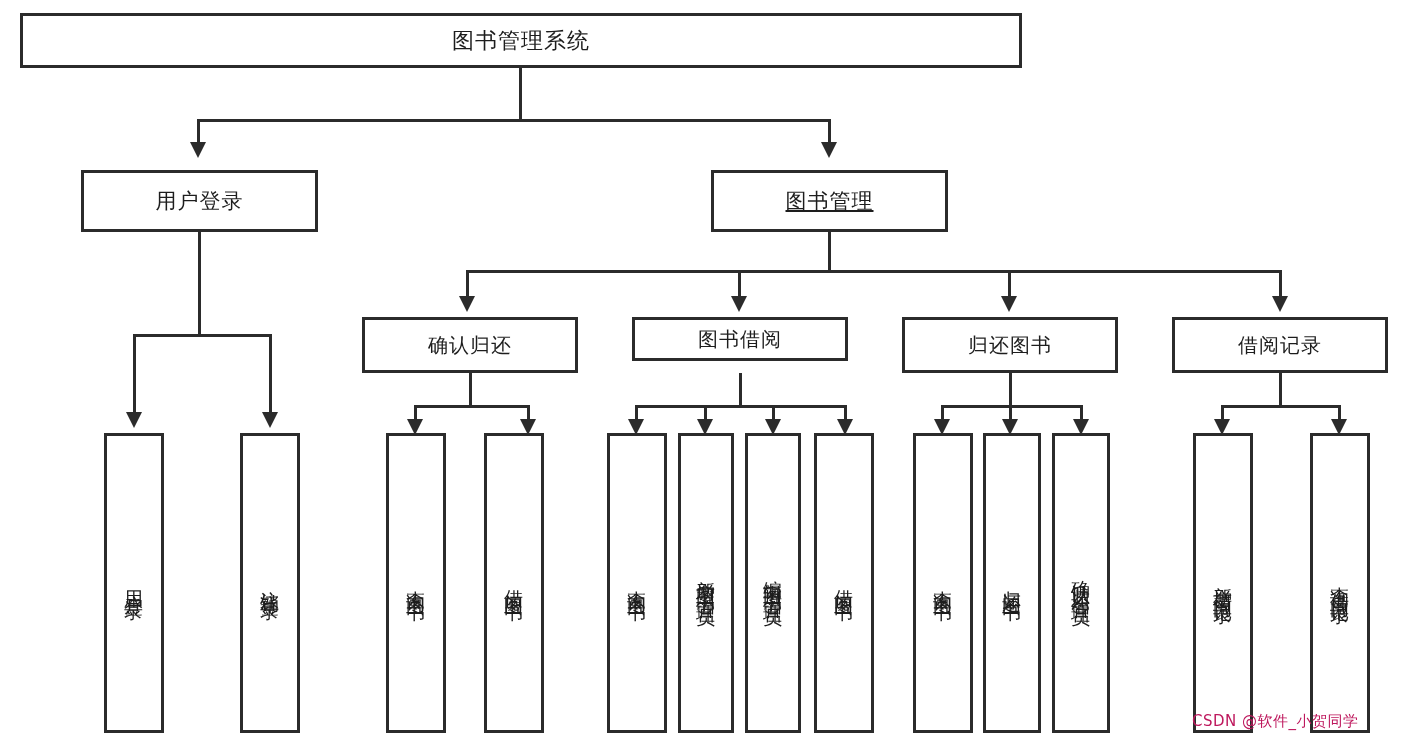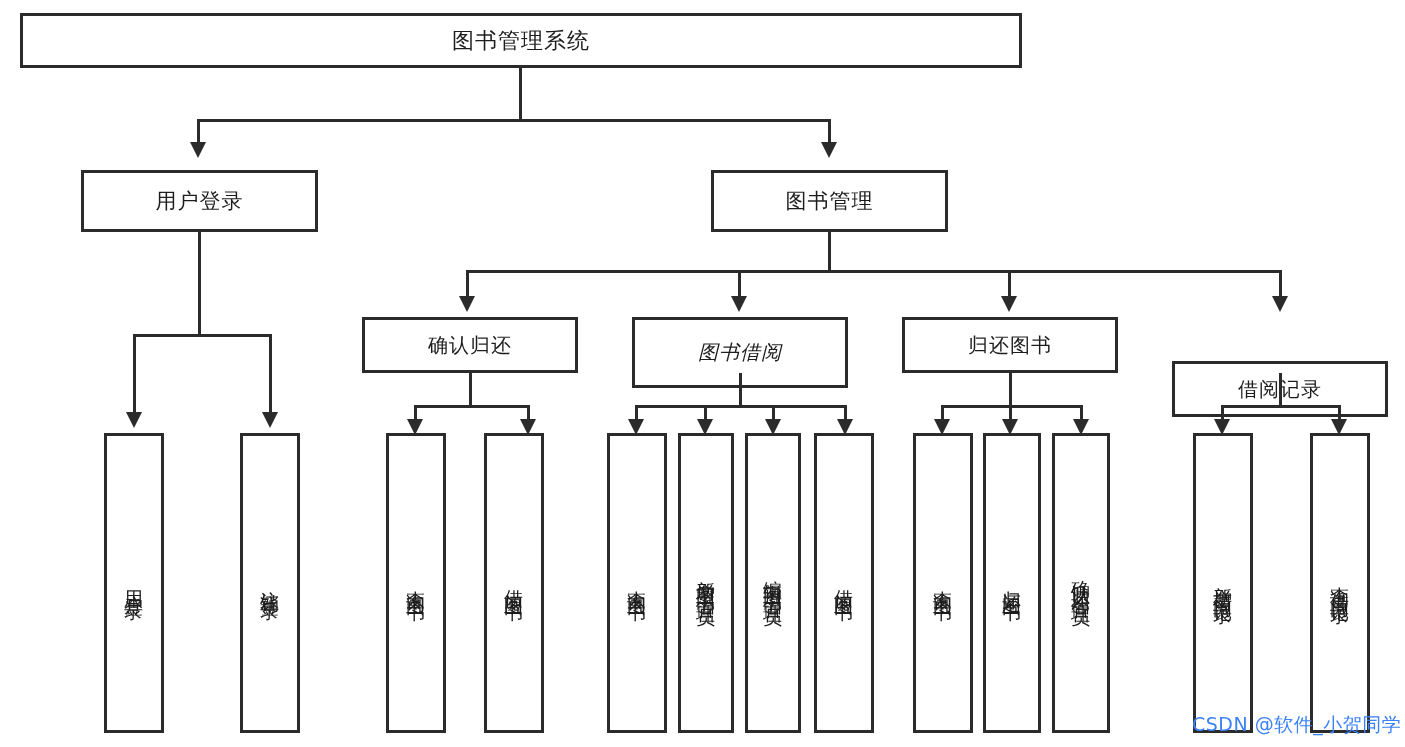--- a/index.html
+++ b/index.html
@@ -65,22 +65,22 @@
     position: absolute;
     width: 0;
     height: 0;
     border-left: 8px solid transparent;
     border-right: 8px solid transparent;
     border-top: 16px solid #2b2b2b;
   }
   
   .watermark {
     position: absolute;
-    color: #3b82f6;
-    font-size: 19px;
+    color: #be185d;
+    font-size: 15px;
     letter-spacing: 0.5px;
     white-space: nowrap;
     user-select: none;
   }
 </style>
 </head>
 <body>
 
 <div id="canvas">
 
@@ -92,21 +92,21 @@
 
   <div class="hline" style="left:197px; top:119px; width:634px; height:3px;"></div>
   <div class="vline" style="left:197px; top:119px; width:3px; height:25px;"></div>
   <div class="arrow" style="left:190px; top:142px;"></div>
   <div class="vline" style="left:828px; top:119px; width:3px; height:25px;"></div>
   <div class="arrow" style="left:821px; top:142px;"></div>
 
   <div class="node l2" style="left:81px; top:170px; width:237px; height:62px;">
     <span>用户登录</span>
   </div>
-  <div class="node l2" style="left:711px; top:170px; width:237px; height:62px;">
+  <div class="node l2" style="left:711px; top:170px; width:237px; height:62px;text-decoration:underline;">
     <span>图书管理</span>
   </div>
 
   <div class="vline" style="left:198px; top:232px; width:3px; height:104px;"></div>
   <div class="hline" style="left:133px; top:334px; width:138px; height:3px;"></div>
   <div class="vline" style="left:133px; top:334px; width:3px; height:80px;"></div>
   <div class="arrow" style="left:126px; top:412px;"></div>
   <div class="vline" style="left:269px; top:334px; width:3px; height:80px;"></div>
   <div class="arrow" style="left:262px; top:412px;"></div>
 
@@ -118,27 +118,27 @@
   <div class="vline" style="left:738px; top:270px; width:3px; height:28px;"></div>
   <div class="arrow" style="left:731px; top:296px;"></div>
   <div class="vline" style="left:1008px; top:270px; width:3px; height:28px;"></div>
   <div class="arrow" style="left:1001px; top:296px;"></div>
   <div class="vline" style="left:1279px; top:270px; width:3px; height:28px;"></div>
   <div class="arrow" style="left:1272px; top:296px;"></div>
 
   <div class="node l3" style="left:362px; top:317px; width:216px; height:56px;">
     <span>确认归还</span>
   </div>
-  <div class="node l3" style="left:632px; top:317px; width:216px; height:71px;font-style:italic;">
+  <div class="node l3" style="left:632px; top:317px; width:216px; height:44px;">
     <span>图书借阅</span>
   </div>
   <div class="node l3" style="left:902px; top:317px; width:216px; height:56px;">
     <span>归还图书</span>
   </div>
-  <div class="node l3" style="left:1172px; top:317px; width:216px; height:56px;margin-top:44px;">
+  <div class="node l3" style="left:1172px; top:317px; width:216px; height:56px;">
     <span>借阅记录</span>
   </div>
 
   <div class="vline" style="left:469px; top:373px; width:3px; height:34px;"></div>
   <div class="hline" style="left:414px; top:405px; width:116px; height:3px;"></div>
   <div class="vline" style="left:414px; top:405px; width:3px; height:18px;"></div>
   <div class="arrow" style="left:407px; top:419px;"></div>
   <div class="vline" style="left:527px; top:405px; width:3px; height:18px;"></div>
   <div class="arrow" style="left:520px; top:419px;"></div>
 

